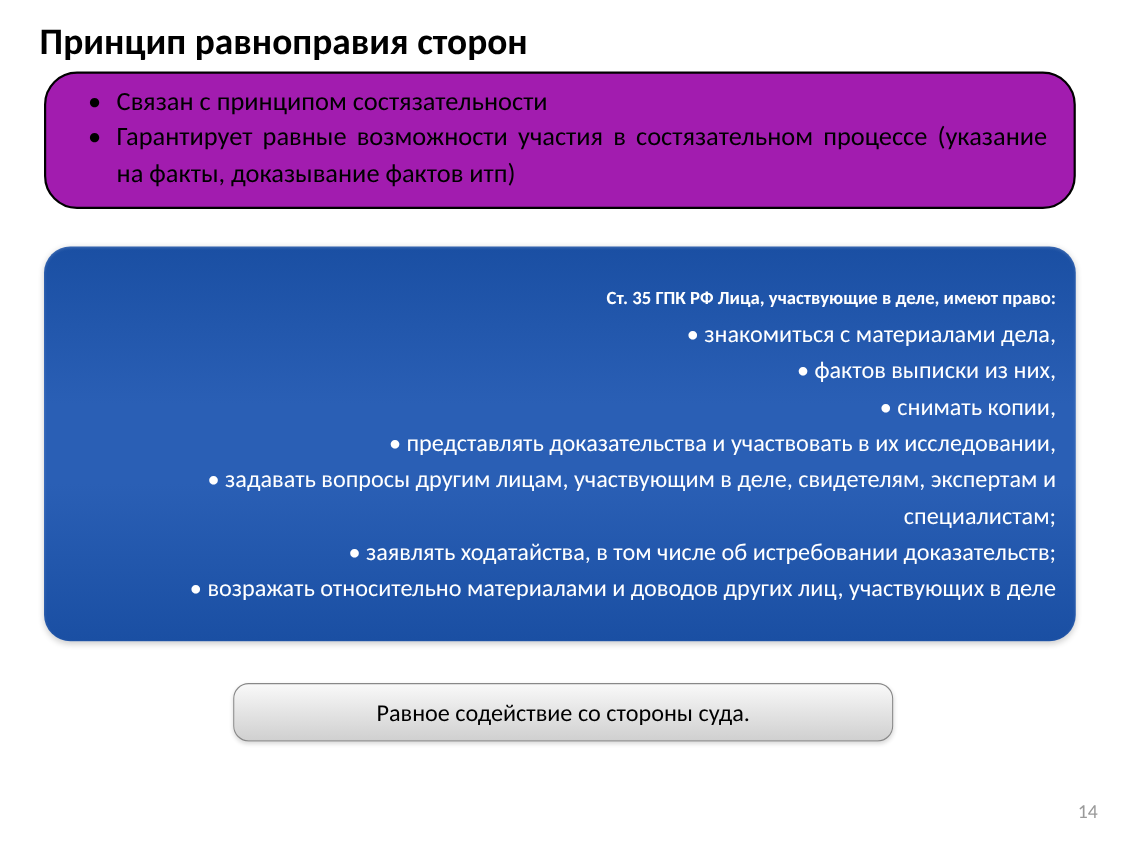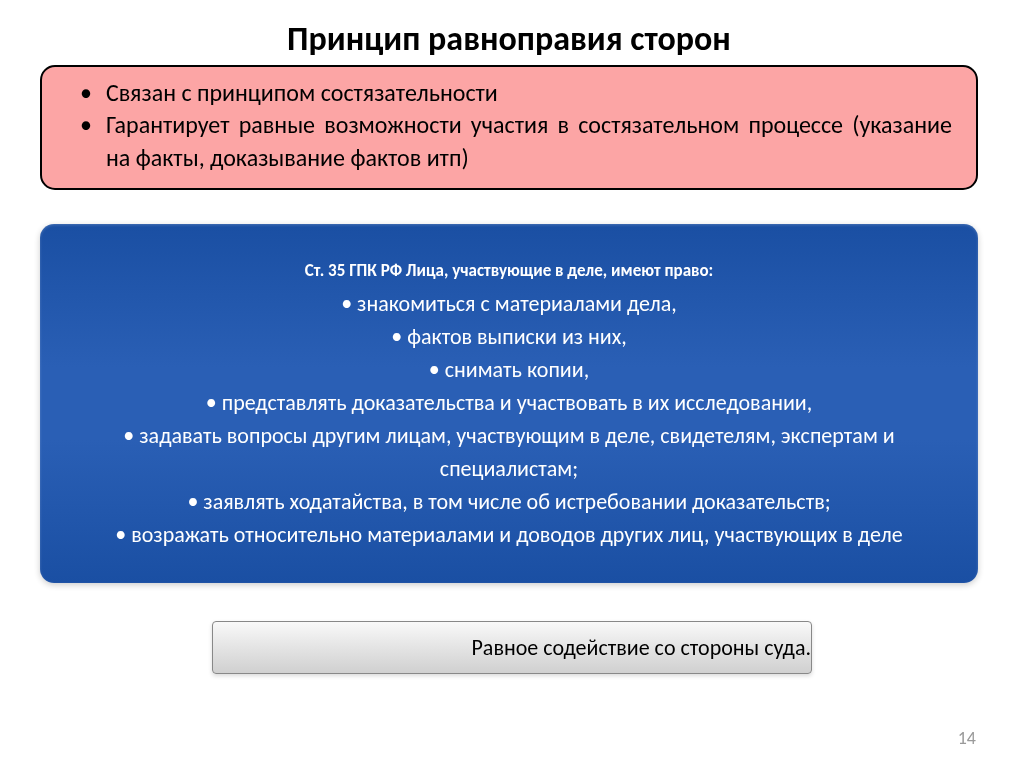--- a/index.html
+++ b/index.html
@@ -14,30 +14,30 @@
   .slide {
     width: 100%;
     height: 100%;
     padding: 18px 36px 0 36px;
     position: relative;
   }
   .title {
     font-size: 34px;
     font-weight: bold;
     color: #000;
-    text-align: center;
+    text-align: left;
     margin-right: 6px;
     margin-bottom: 6px;
   }
   .box-white {
     border: 2.5px solid #000;
-    border-radius: 15px;
+    border-radius: 30px;
     padding: 10px 24px 14px 24px;
     margin: 0 10px 0 4px;
-    background: #fca5a5;
+    background: #a21caf;
   }
   .box-white ul {
     list-style: none;
     padding-left: 40px;
   }
   .box-white li {
     position: relative;
     font-size: 24px;
     color: #000;
     line-height: 1.35;
@@ -46,57 +46,57 @@
   .box-white li::before {
     content: "•";
     position: absolute;
     left: -26px;
     top: 0;
     font-size: 24px;
     color: #000;
   }
   .box-blue {
     margin: 34px 10px 0 4px;
-    border-radius: 14px;
+    border-radius: 24px;
     background: linear-gradient(to bottom, #1a4fa3 0%, #2a5fb5 40%, #2a5fb5 60%, #1a4fa3 100%);
     box-shadow: inset 0 1px 3px rgba(255,255,255,0.2), 0 2px 6px rgba(0,0,0,0.2);
     padding: 36px 18px 32px 18px;
     color: #fff;
-    text-align: center;
+    text-align: right;
   }
   .blue-heading {
     font-size: 17px;
     font-weight: bold;
     margin-bottom: 6px;
   }
   .blue-list {
     list-style: none;
     font-size: 22px;
     line-height: 1.5;
     font-weight: 500;
   }
   .blue-list li::before {
     content: "•  ";
   }
   .box-gray {
     margin: 38px auto 0 auto;
     width: 600px;
     border: 1px solid #888;
-    border-radius: 4px;
+    border-radius: 14px;
     background: linear-gradient(to bottom, #f9f9f9 0%, #e4e4e4 50%, #d0d0d0 100%);
     box-shadow: 0 2px 4px rgba(0,0,0,0.15);
     padding: 12px 0;
-    text-align: right;
+    text-align: center;
     font-size: 22px;
     color: #000;
   }
   .page-num {
     position: absolute;
     bottom: 18px;
-    right: 48px;
+    right: 26px;
     font-size: 18px;
     color: #9a9a9a;
   }
 </style>
 </head>
 <body>
 
 <div class="slide">
   <div class="title">Принцип равноправия сторон</div>
 

